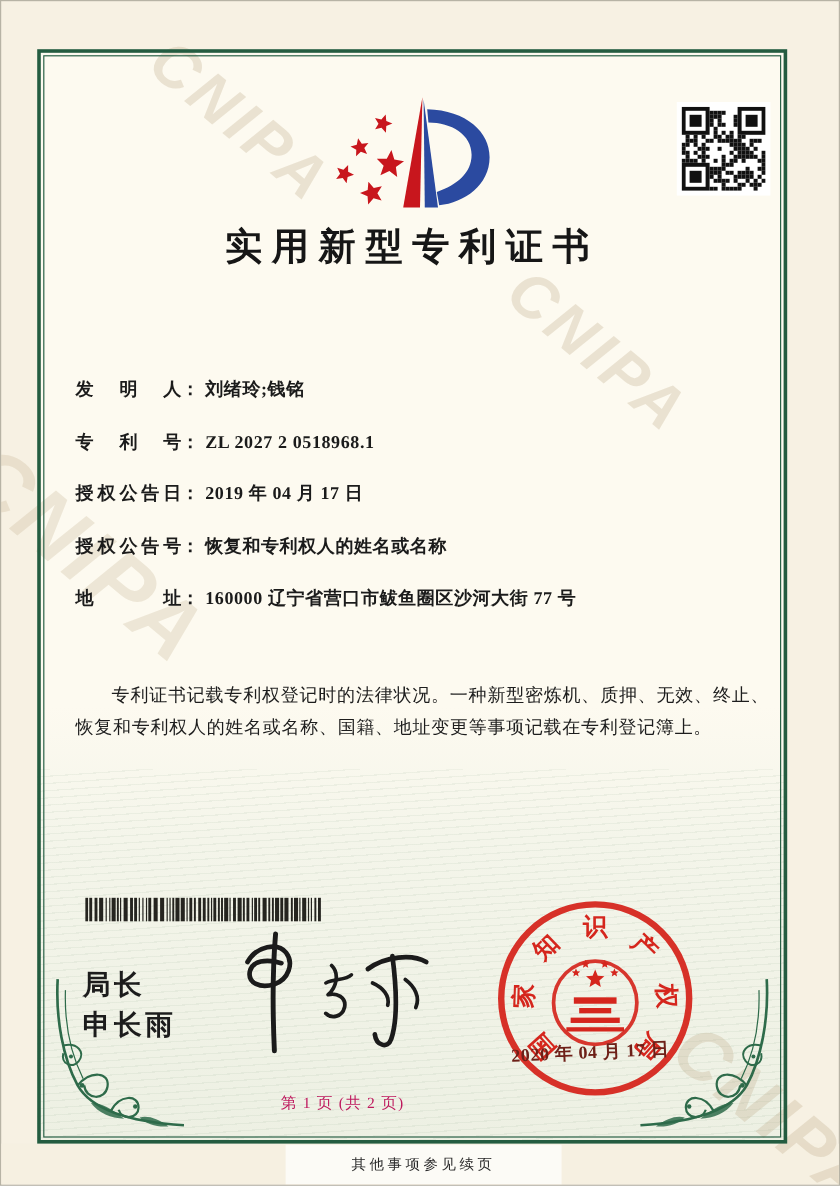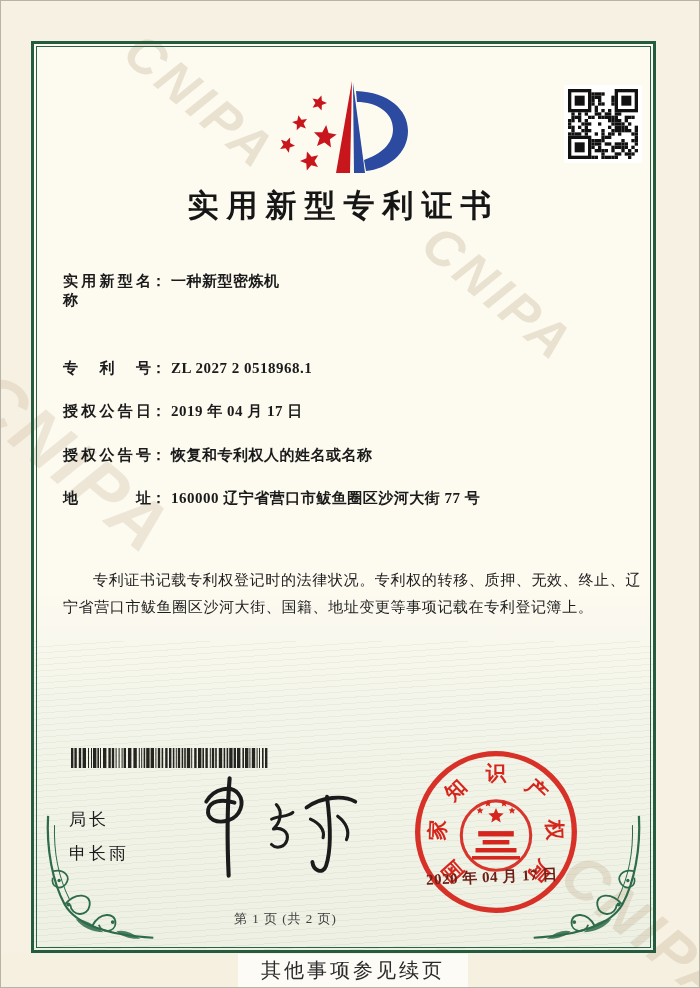--- a/index.html
+++ b/index.html
@@ -62,36 +62,36 @@
   .row .grp2{position:absolute;left:245px;top:0;white-space:nowrap;}
   .r0{top:271px}.r1{top:314px}.r2{top:358px}.r3{top:401px}.r4{top:445px}.r5{top:488px}.r6{top:532px}
   .paras{position:absolute;left:62px;top:566px;width:578px;}
   .paras p{
     margin:0;font-size:15px;line-height:26.5px;text-indent:2em;text-align:justify;
     color:#1d1d1d;letter-spacing:.6px;
   }
   .barcode{position:absolute;left:70px;top:747px;}
   .director-block{
     position:absolute;left:68px;top:802px;font-family:"Liberation Sans","DejaVu Sans",sans-serif;
-    font-size:17px;font-weight:400;color:#1c1c1c;line-height:34px;letter-spacing:3px;
+    font-size:23px;font-weight:700;color:#1c1c1c;line-height:34px;letter-spacing:3px;
   }
   .signature{position:absolute;left:178px;top:770px;}
   .seal{position:absolute;left:406px;top:742px;}
   .seal-date{
     position:absolute;left:425px;top:866px;width:170px;font-size:15px;font-weight:700;
     color:#6e2018;letter-spacing:.5px;transform:rotate(-2.5deg);white-space:nowrap;
   }
   .page-num{
     position:absolute;left:30px;top:909px;width:509px;text-align:center;
-    font-size:13px;color:#404040;letter-spacing:1px;
+    font-size:13px;color:#be185d;letter-spacing:1px;
   }
   .bottom-note{
     position:absolute;left:237px;top:953px;width:230px;height:33px;background:#fcfbf6;
     display:flex;align-items:center;justify-content:center;
-    font-size:20px;color:#2a2a2a;letter-spacing:3px;
+    font-size:12px;color:#2a2a2a;letter-spacing:3px;
   }
 </style>
 </head>
 <body>
 
 <div class="page">
 
   <div class="frame-bg"></div>
   <div class="stripes"></div>
   <div class="under-frame-strip"></div>
@@ -295,38 +295,38 @@
         <rect x="46.66666666666667" y="0" width="23.333333333333336" height="23.333333333333336" fill="#111"></rect>
         <rect x="50" y="3.3333333333333335" width="16.666666666666668" height="16.666666666666668" fill="#fff"></rect>
         <rect x="53.333333333333336" y="6.666666666666667" width="10" height="10" fill="#111"></rect>
         <rect x="0" y="46.66666666666667" width="23.333333333333336" height="23.333333333333336" fill="#111"></rect>
         <rect x="3.3333333333333335" y="50" width="16.666666666666668" height="16.666666666666668" fill="#fff"></rect>
         <rect x="6.666666666666667" y="53.333333333333336" width="10" height="10" fill="#111"></rect>
       </svg>
 
     <div class="title">实用新型专利证书</div>
 
-    <div class="row r0">
-      <span class="lab">实用新型名称</span><span class="colon">：</span><span class="val">一种新型密炼机</span>
+    <div class="row r1">
+      <span class="lab">发明人</span><span class="colon">：</span><span class="val">刘绪玲;钱铭</span>
     </div>
     <div class="row r2">
       <span class="lab">专利号</span><span class="colon">：</span><span class="val">ZL 2027 2 0518968.1</span>
     </div>
     <div class="row r3">
       <span class="lab">授权公告日</span><span class="colon">：</span><span class="val">2019 年 04 月 17 日</span>
     </div>
     <div class="row r4">
       <span class="lab">授权公告号</span><span class="colon">：</span><span class="val">恢复和专利权人的姓名或名称</span>
     </div>
     <div class="row r5">
       <span class="lab">地址</span><span class="colon">：</span><span class="val">160000 辽宁省营口市鲅鱼圈区沙河大街 77 号</span>
     </div>
 
     <div class="paras">
-      <p>专利证书记载专利权登记时的法律状况。专利权的转移、质押、无效、终止、辽宁省营口市鲅鱼圈区沙河大街、国籍、地址变更等事项记载在专利登记簿上。</p>
+      <p>专利证书记载专利权登记时的法律状况。一种新型密炼机、质押、无效、终止、恢复和专利权人的姓名或名称、国籍、地址变更等事项记载在专利登记簿上。</p>
     </div>
 
     <svg id="barcode-svg" class="barcode" width="200" height="20" viewBox="0 0 200 20">
         <rect x="0.0" y="0" width="2.4" height="20" fill="#25241f"></rect>
         <rect x="3.4" y="0" width="2.4" height="20" fill="#25241f"></rect>
         <rect x="7.8" y="0" width="2.4" height="20" fill="#25241f"></rect>
         <rect x="11.6" y="0" width="3.4" height="20" fill="#25241f"></rect>
         <rect x="17.0" y="0" width="1" height="20" fill="#25241f"></rect>
         <rect x="20.0" y="0" width="1" height="20" fill="#25241f"></rect>
         <rect x="22.0" y="0" width="3.4" height="20" fill="#25241f"></rect>

